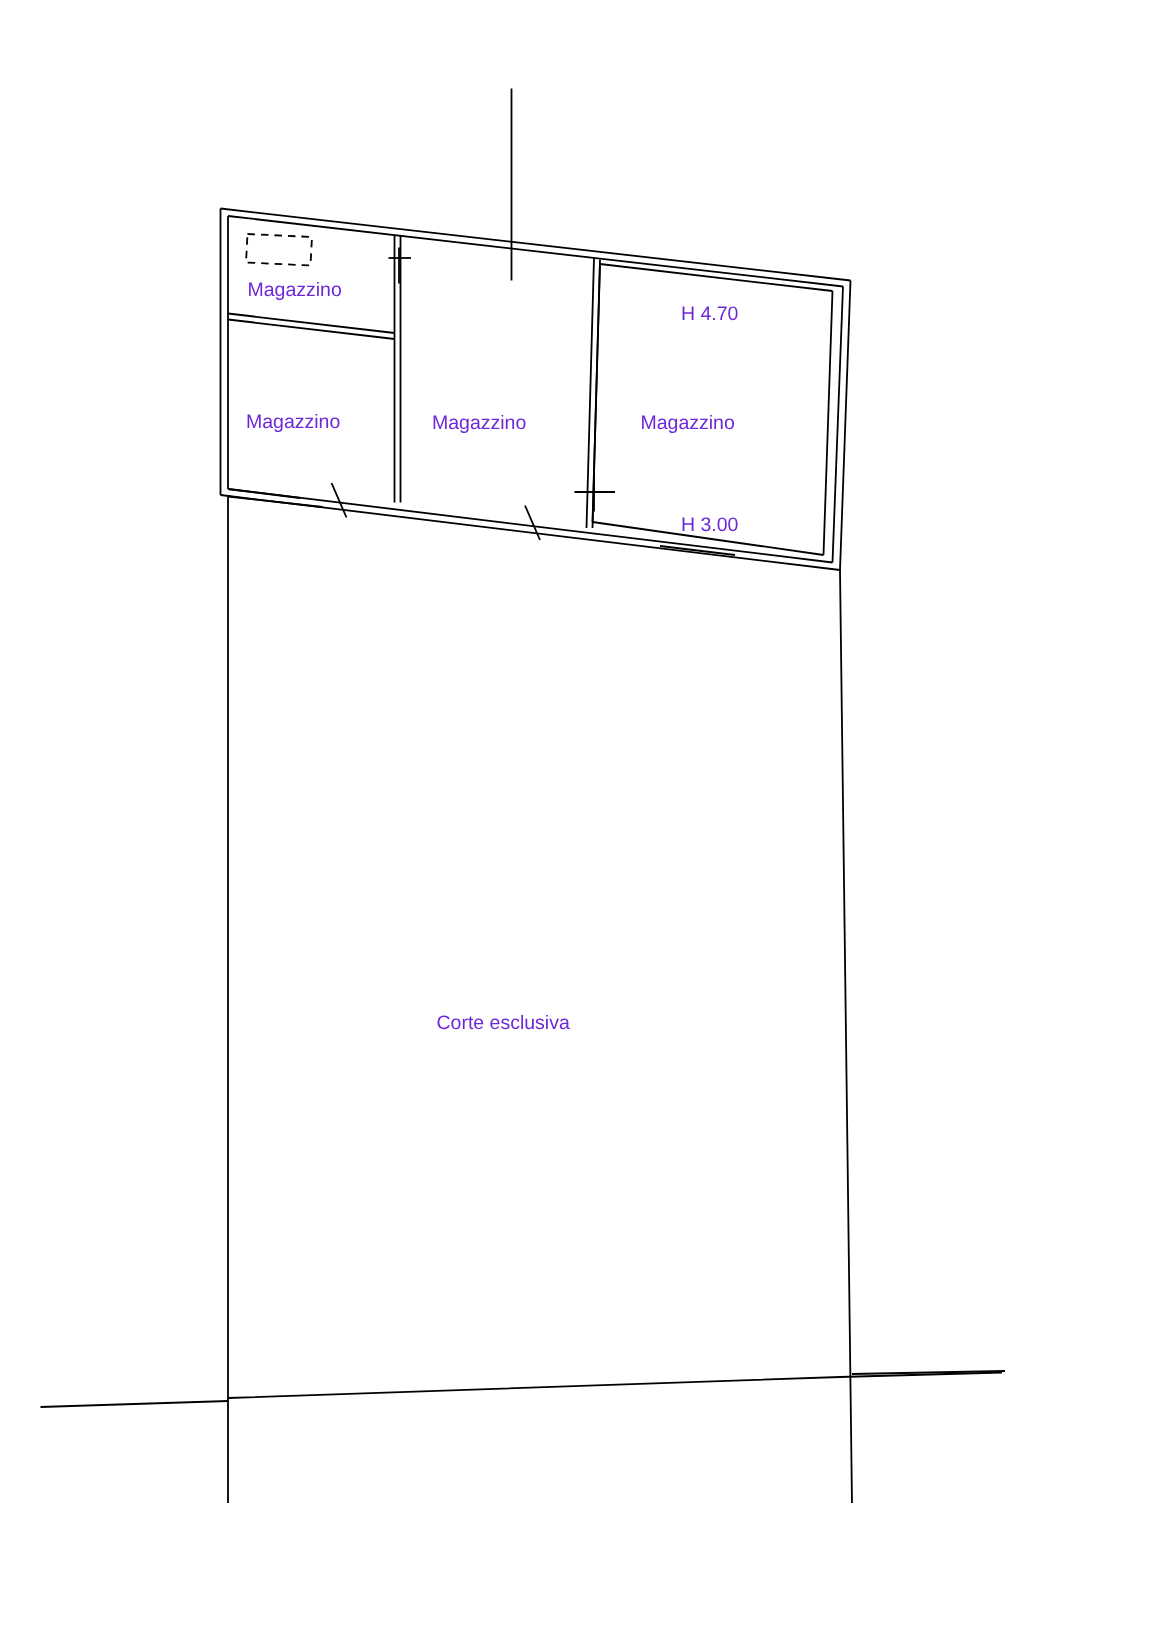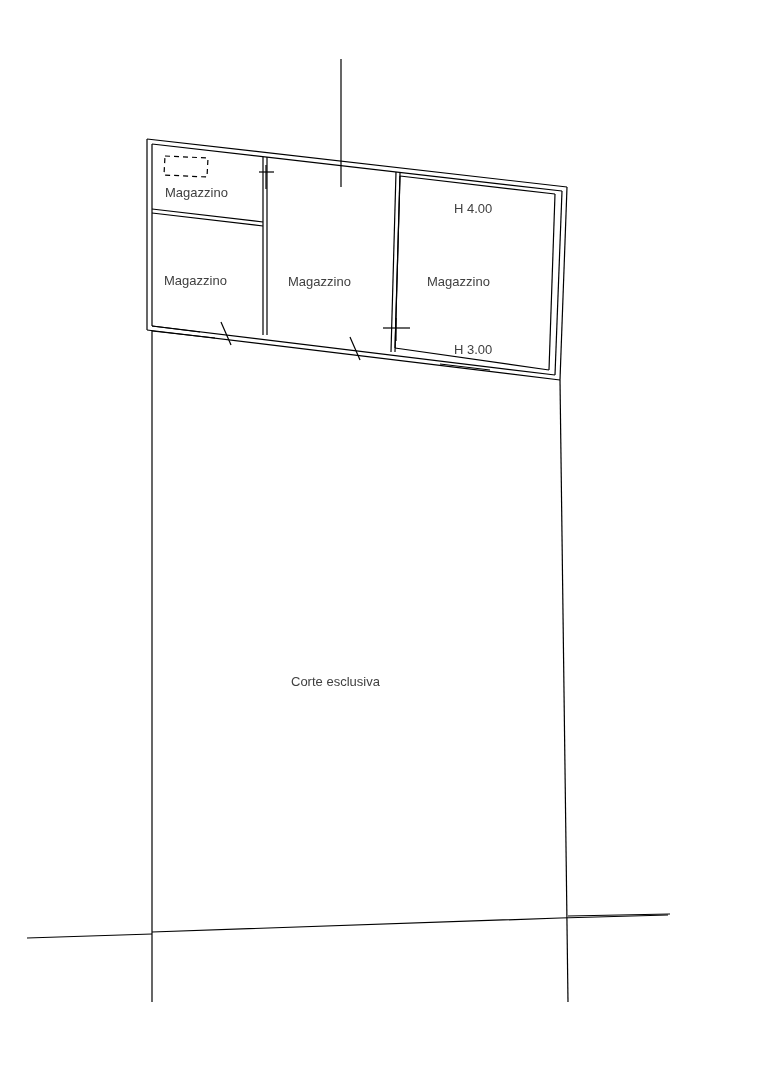--- a/index.html
+++ b/index.html
@@ -26,21 +26,21 @@
     left: 0;
     top: 0;
     width: 775px;
     height: 1083px;
     display: block;
   }
   .lbl {
     position: absolute;
     font-family: "Liberation Sans", sans-serif;
     font-size: 13px;
-    color: #404040;
+    color: #6d28d9;
     white-space: nowrap;
     line-height: 1;
   }
 </style>
 </head>
 <body>
 
 <div id="plan-root">
 
   <svg class="plan" viewBox="0 0 775 1083">
@@ -103,17 +103,17 @@
   <div class="lbl" style="left:165px; top:186px;">Magazzino</div>
 
   <div class="lbl" style="left:164px; top:274px;">Magazzino</div>
 
   <div class="lbl" style="left:288px; top:275px;">Magazzino</div>
 
   <div class="lbl" style="left:427px; top:275px;">Magazzino</div>
 
   <div class="lbl" style="left:291px; top:675px;">Corte esclusiva</div>
 
-  <div class="lbl" style="left:454px; top:202px;">H 4.00</div>
+  <div class="lbl" style="left:454px; top:202px;">H 4.70</div>
 
   <div class="lbl" style="left:454px; top:343px;text-align:right;">H 3.00</div>
 
 </div>
 
 </body></html>

